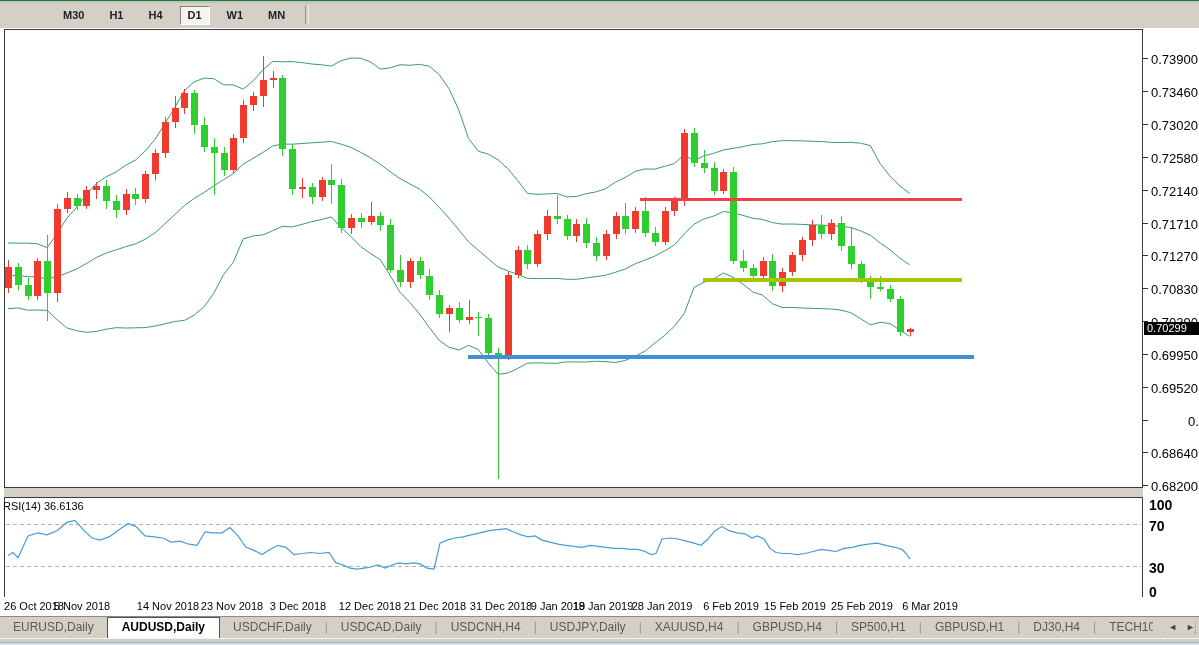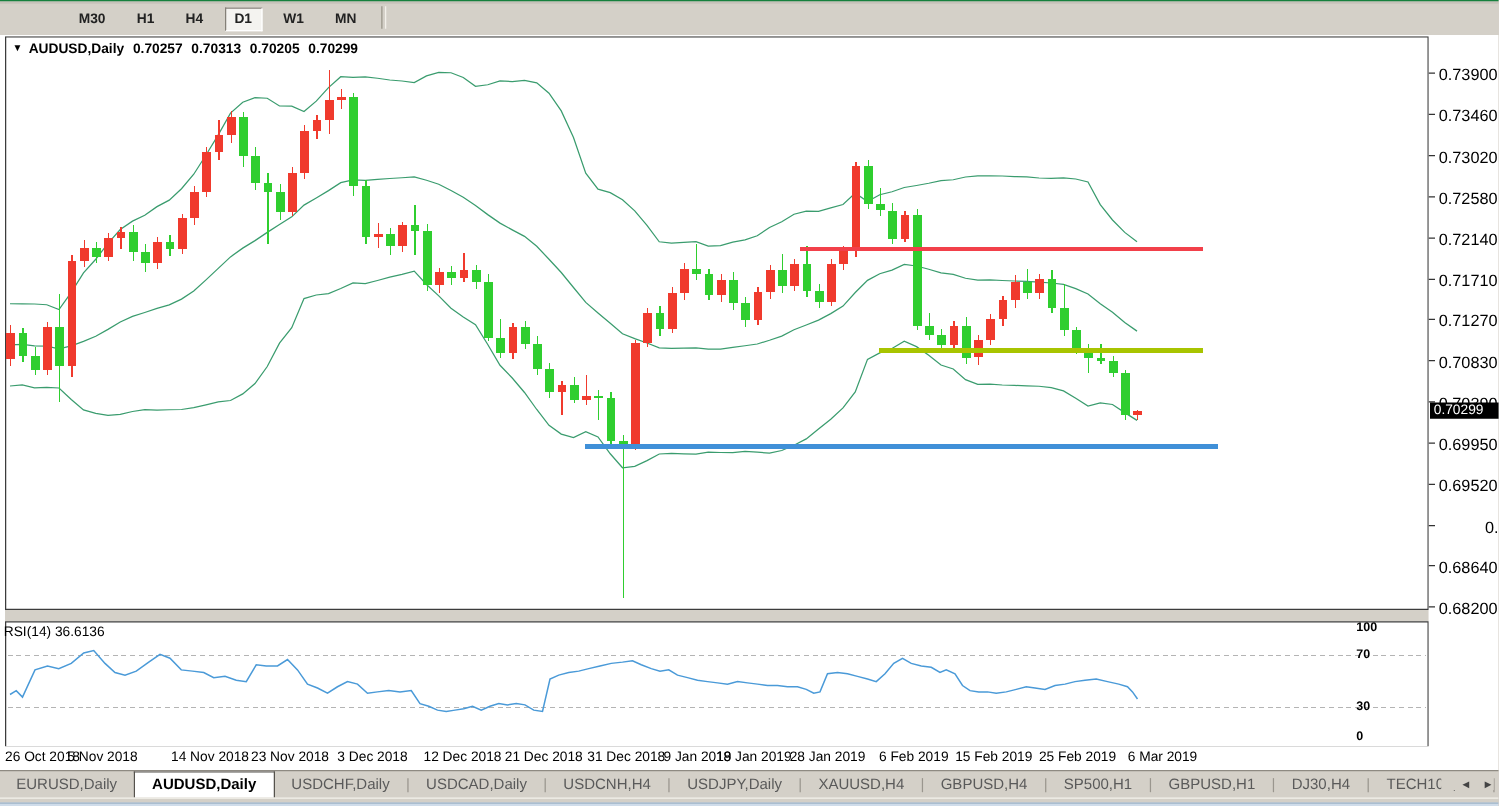--- a/index.html
+++ b/index.html
@@ -17,21 +17,21 @@
   #main{position:absolute;left:0;top:28px;width:1199px;height:588px;background:#ffffff;}
   #chart-svg{position:absolute;left:4px;top:1px;}
   #chart-title{position:absolute;left:10px;top:5px;font-size:11px;font-weight:bold;color:#000;white-space:nowrap;}
   #chart-title .tt{margin-right:7px;}
   #dd-icon{font-size:8px;margin-right:5px;position:relative;top:-1px;}
   .plabel{position:absolute;left:1151px;font-size:13px;color:#000;white-space:nowrap;}
   .ptick{position:absolute;left:1143px;width:5px;height:1px;background:#333;}
   #price-box{position:absolute;left:1144px;width:54px;height:13px;background:#000;color:#fff;
              font-size:11px;line-height:13px;padding-left:3px;}
   #rsi-label{position:absolute;left:3px;top:472px;font-size:11px;color:#000;}
-  .rlabel{position:absolute;left:1085px;font-size:10px;font-weight:bold;color:#000;}
+  .rlabel{position:absolute;left:1149px;font-size:14px;font-weight:bold;color:#000;}
   .dlabel{position:absolute;top:572px;font-size:11px;color:#000;transform:translateX(-50%);white-space:nowrap;}
   #splitter{position:absolute;left:4px;top:459px;width:1139px;height:9px;cursor:row-resize;}
   
   #tabbar{position:absolute;left:0;top:616px;width:1199px;height:22px;background:#d4d0c8;
           border-top:1px solid #8e8a82;white-space:nowrap;overflow:hidden;}
   .tab{display:inline-block;height:16px;padding:3px 13px 2px 13px;font-size:12px;color:#5a5a5a;cursor:default;}
   .tab.active{background:#ffffff;color:#000;font-weight:bold;border:1px solid #55524c;border-bottom:none;
               padding:2px 14px 3px 14px;}
   .tab-sep{display:inline-block;color:#9a968e;font-size:12px;}
   #tab-arrows{position:absolute;right:4px;top:5px;font-size:9px;color:#444;background:#d4d0c8;padding-left:6px;}
@@ -244,21 +244,20 @@
         <line x1="906.1" y1="298.7" x2="906.1" y2="306.8" stroke="#f03a2d" stroke-width="1" shape-rendering="crispEdges"></line>
         <rect x="902.6" y="299.7" width="7" height="3.1" fill="#f03a2d" shape-rendering="crispEdges"></rect>
         <line x1="636" y1="170.1" x2="958" y2="170.1" stroke="#f2404a" stroke-width="3" shape-rendering="crispEdges"></line>
         <line x1="699" y1="251.0" x2="958" y2="251.0" stroke="#a8c400" stroke-width="4" shape-rendering="crispEdges"></line>
         <line x1="464" y1="328.1" x2="970" y2="328.1" stroke="#4090d8" stroke-width="4" shape-rendering="crispEdges"></line>
         <line x1="2" y1="495.5" x2="1137" y2="495.5" stroke="#b4b4b4" stroke-width="1" stroke-dasharray="4 3" shape-rendering="crispEdges"></line>
         <line x1="2" y1="537.0" x2="1137" y2="537.0" stroke="#b4b4b4" stroke-width="1" stroke-dasharray="4 3" shape-rendering="crispEdges"></line>
         <polyline points="4,526.6 9,523.5 14,528.7 24,506.9 34,503.8 43,505.9 53,501.7 63,493.4 71,491.4 80,501.7 88,509.0 96,511.1 105,507.9 115,500.7 124,494.5 132,497.6 141,506.9 150,507.9 159,509.0 167,513.1 176,512.1 185,515.2 193,516.3 201,502.8 209,503.8 218,503.8 226,498.6 234,506.9 242,518.3 250,521.4 258,525.6 266,520.4 274,516.3 282,518.3 290,525.6 298,524.5 307,523.5 316,524.5 325,523.5 332,533.9 339,536.0 346,539.1 353,540.1 360,539.1 367,538.0 374,536.0 381,539.1 388,536.0 395,533.9 402,534.9 409,533.9 416,534.9 423,539.1 430,540.1 436,514.2 443,511.1 451,509.0 459,507.9 467,505.9 476,503.8 485,501.7 494,500.7 502,499.6 509,502.8 517,505.9 524,507.9 531,506.9 538,511.1 546,513.1 554,515.2 562,516.3 570,517.3 578,518.3 586,516.3 594,517.3 602,518.3 610,519.4 618,519.4 626,520.4 634,520.4 641,522.5 647,525.6 652,524.5 658,510.0 666,509.0 674,510.0 682,512.1 690,514.2 697,516.3 704,510.0 711,501.7 718,497.6 725,501.7 733,503.8 741,504.8 748,509.0 753,506.9 760,510.0 766,519.4 772,523.5 779,524.5 786,524.5 793,525.6 801,524.5 809,522.5 817,520.4 824,521.4 832,522.5 840,519.4 848,518.3 856,516.3 864,515.2 873,514.2 882,516.3 891,518.3 898,520.4 902,524.5 906,530.2" fill="none" stroke="#4a9ad8" stroke-width="1.2"></polyline>
       </svg>
 
-    <div id="chart-title"><span id="dd-icon">▼</span><span class="tt">AUDUSD,Daily</span><span class="tt">0.70257</span><span class="tt">0.70313</span><span class="tt">0.70205</span><span class="tt">0.70299</span></div>
 
     <div id="price-axis">
         <div class="ptick" style="top: 30px;"></div>
         <div class="plabel" style="top: 24px;">0.73900</div>
         <div class="ptick" style="top: 63px;"></div>
         <div class="plabel" style="top: 57px;">0.73460</div>
         <div class="ptick" style="top: 96px;"></div>
         <div class="plabel" style="top: 90px;">0.73020</div>
         <div class="ptick" style="top: 129px;"></div>
         <div class="plabel" style="top: 123px;">0.72580</div>

